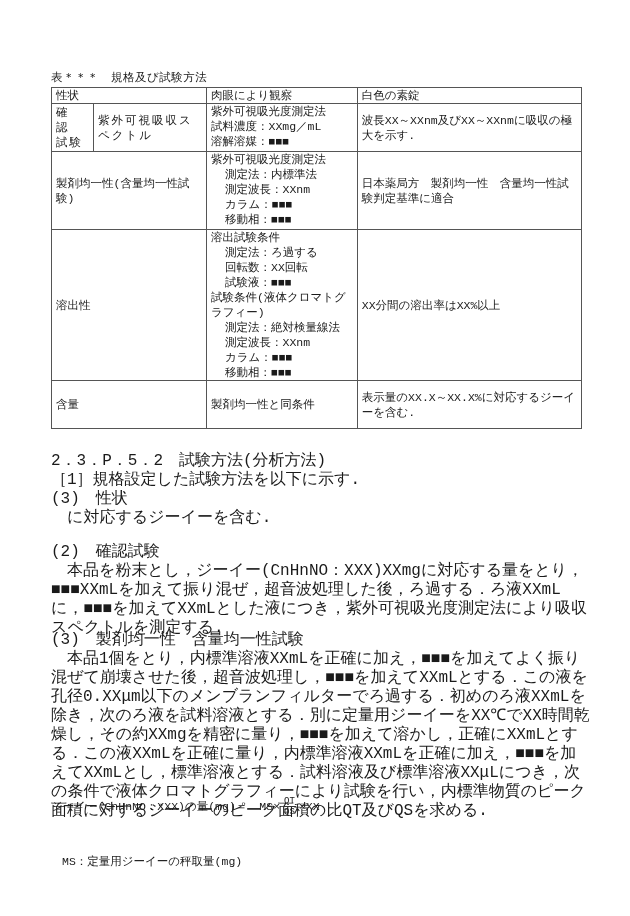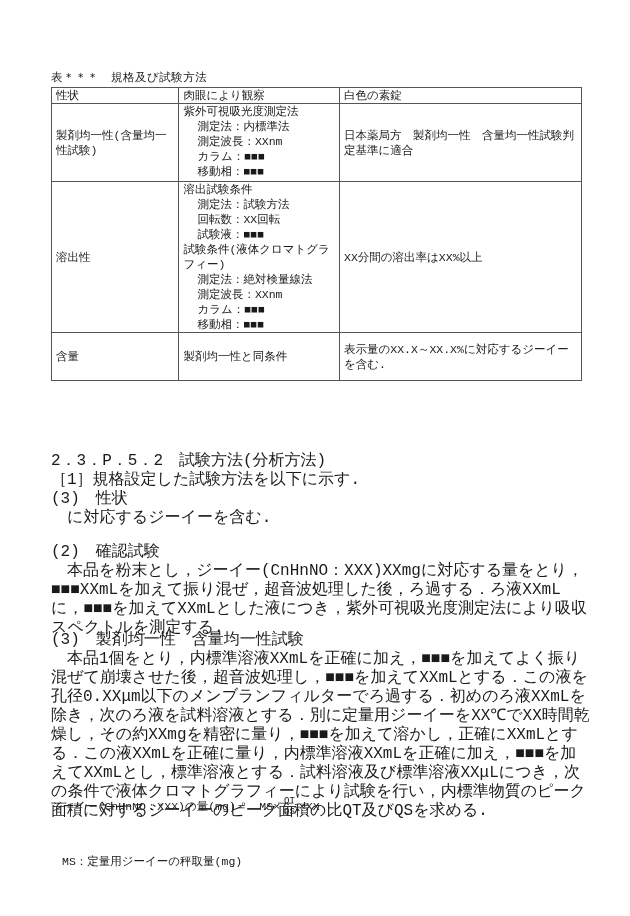--- a/index.html
+++ b/index.html
@@ -37,36 +37,46 @@
 
   <div class="caption">表＊＊＊　規格及び試験方法</div>
 
   <table class="spec">
     <tbody>
     <tr style="height:16px">
       <td colspan="2">性状</td>
       <td>肉眼により観察</td>
       <td>白色の素錠</td>
     </tr>
+    <tr style="height:48px">
+      <td class="c1" style="letter-spacing:2px">確 認 試験</td>
+      <td class="c2" style="letter-spacing:2px">紫外可視吸収スペクトル</td>
+      <td class="top">
+        <span class="blk">紫外可視吸光度測定法</span>
+        <span class="blk">試料濃度：XXmg／mL</span>
+        <span class="blk">溶解溶媒：■■■</span>
+      </td>
+      <td>波長XX～XXnm及びXX～XXnmに吸収の極大を示す.</td>
+    </tr>
     <tr style="height:78px">
       <td colspan="2">製剤均一性(含量均一性試験)</td>
       <td class="top">
         <span class="blk">紫外可視吸光度測定法</span>
         <span class="ind">測定法：内標準法</span>
         <span class="ind">測定波長：XXnm</span>
         <span class="ind">カラム：■■■</span>
         <span class="ind">移動相：■■■</span>
       </td>
       <td>日本薬局方　製剤均一性　含量均一性試験判定基準に適合</td>
     </tr>
     <tr style="height:137px">
       <td colspan="2">溶出性</td>
       <td class="top">
         <span class="blk">溶出試験条件</span>
-        <span class="ind">測定法：試験方法</span>
+        <span class="ind">測定法：ろ過する</span>
         <span class="ind">回転数：XX回転</span>
         <span class="ind">試験液：■■■</span>
         <span class="blk">試験条件(液体クロマトグラフィー)</span>
         <span class="ind">測定法：絶対検量線法</span>
         <span class="ind">測定波長：XXnm</span>
         <span class="ind">カラム：■■■</span>
         <span class="ind">移動相：■■■</span>
       </td>
       <td>XX分間の溶出率はXX%以上</td>
     </tr>

